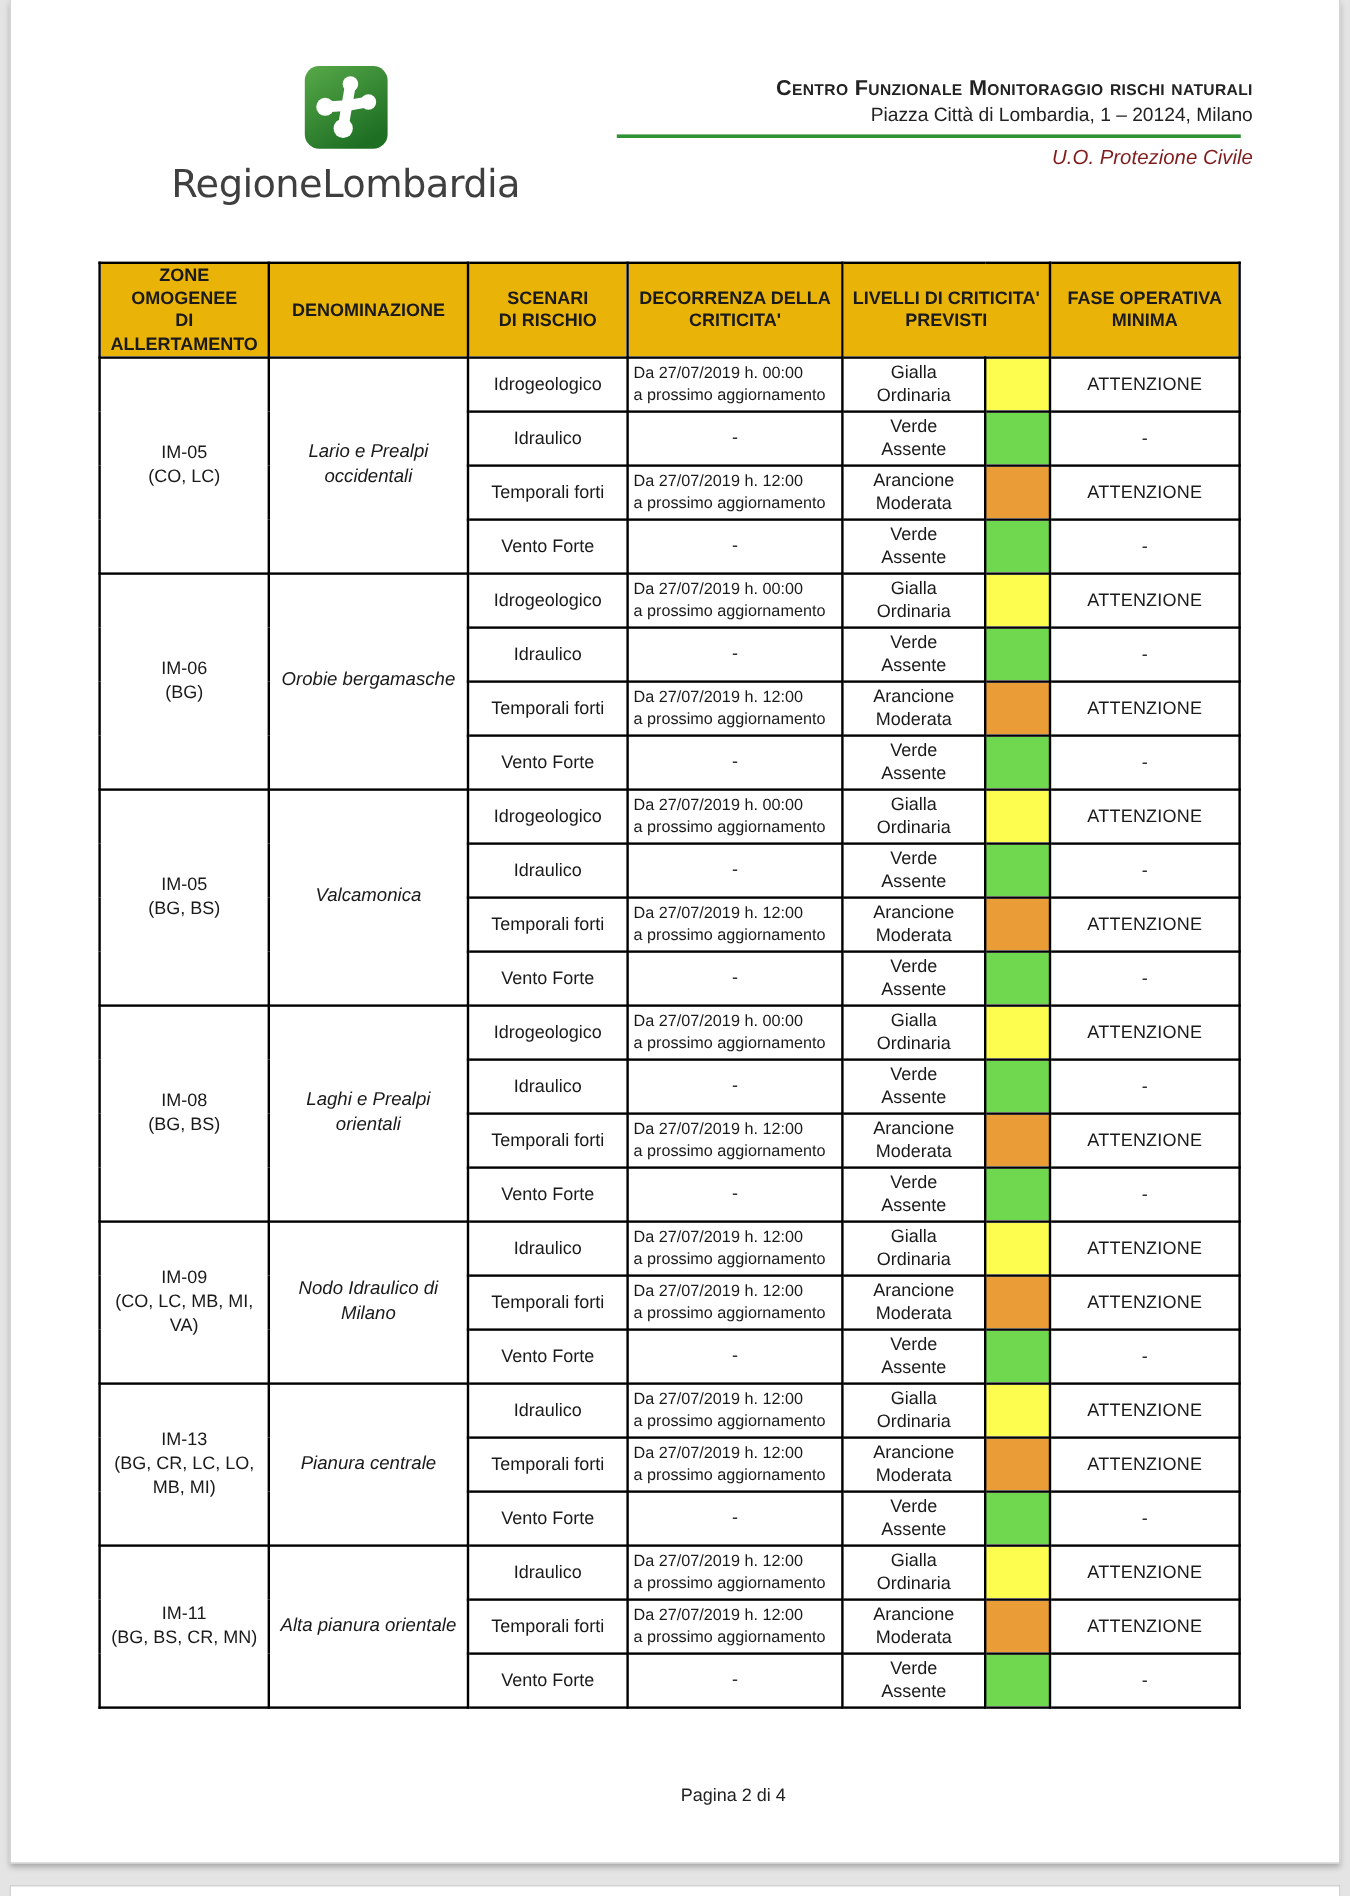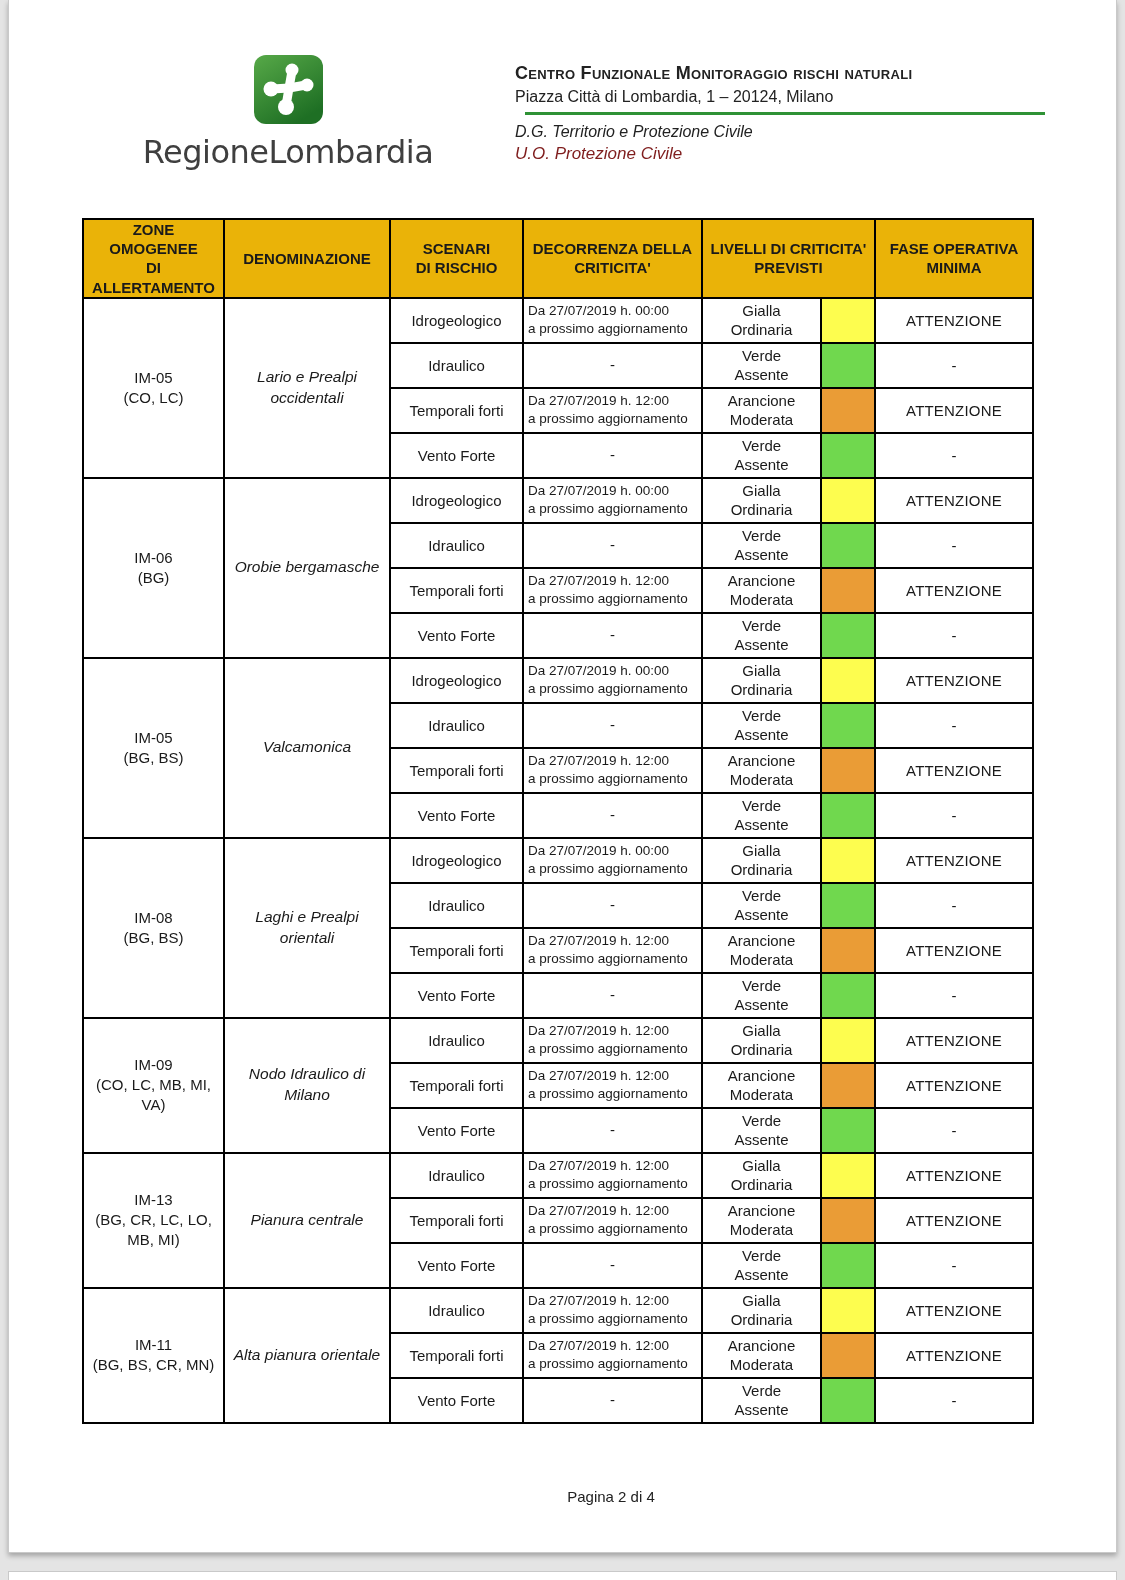--- a/index.html
+++ b/index.html
@@ -17,21 +17,21 @@
     position:absolute;left:8px;top:1571px;width:1107px;height:10px;
     background:#ffffff;border:1px solid #c9c9c9;
   }
   
   .logo-block{position:absolute;left:124px;top:54px;width:310px;text-align:center;}
   .logo-mark{display:inline-block;width:71px;height:71px;}
   .logo-wordmark{
     margin-top:4px;font-size:32px;color:#3f3f3f;letter-spacing:-0.5px;
     font-family:"DejaVu Sans",sans-serif;
   }
-  .letterhead{position:absolute;left:506px;top:62px;width:540px;text-align:left;line-height:1.32;}
+  .letterhead{position:absolute;left:495px;top:62px;width:540px;text-align:right;line-height:1.32;}
   .lh-org{
     font-weight:bold;font-size:18px;font-variant:small-caps;letter-spacing:0.3px;color:#222;
   }
   .lh-line{font-size:16px;color:#222;}
   .lh-rule{height:3px;background:#2f9235;margin:5px 10px 6px 10px;}
   .lh-dept{font-style:italic;font-size:16px;color:#222;}
   .lh-unit{font-style:italic;font-size:17px;color:#7f1d1d;margin-top:1px;}
   
   .table-wrap{position:absolute;left:73px;top:218px;}
   table.doc-table{border-collapse:collapse;table-layout:fixed;width:950px;}
@@ -79,21 +79,20 @@
         </g>
       </svg>
     </span>
     <div class="logo-wordmark">RegioneLombardia</div>
   </div>
 
   <div class="letterhead">
     <div class="lh-org">Centro Funzionale Monitoraggio rischi naturali</div>
     <div class="lh-line">Piazza Città di Lombardia, 1 – 20124, Milano</div>
     <div class="lh-rule"></div>
-    <div class="lh-dept">D.G. Territorio e Protezione Civile</div>
     <div class="lh-unit">U.O. Protezione Civile</div>
   </div>
 
   <div class="table-wrap">
     <table class="doc-table">
       <colgroup>
         <col style="width:141px">
           <col style="width:166px">
           <col style="width:133px">
         <col style="width:179px">

